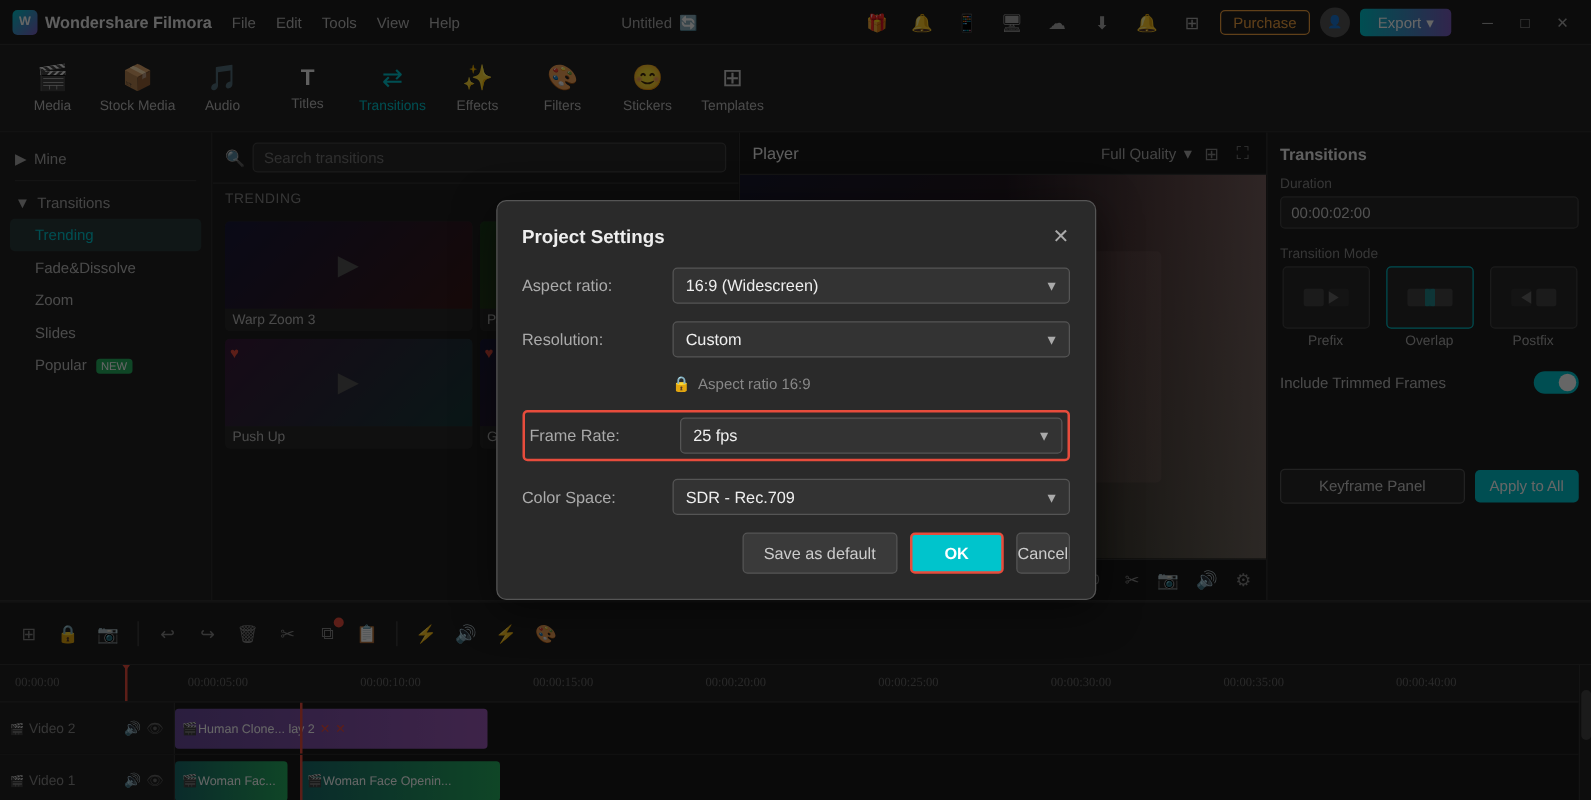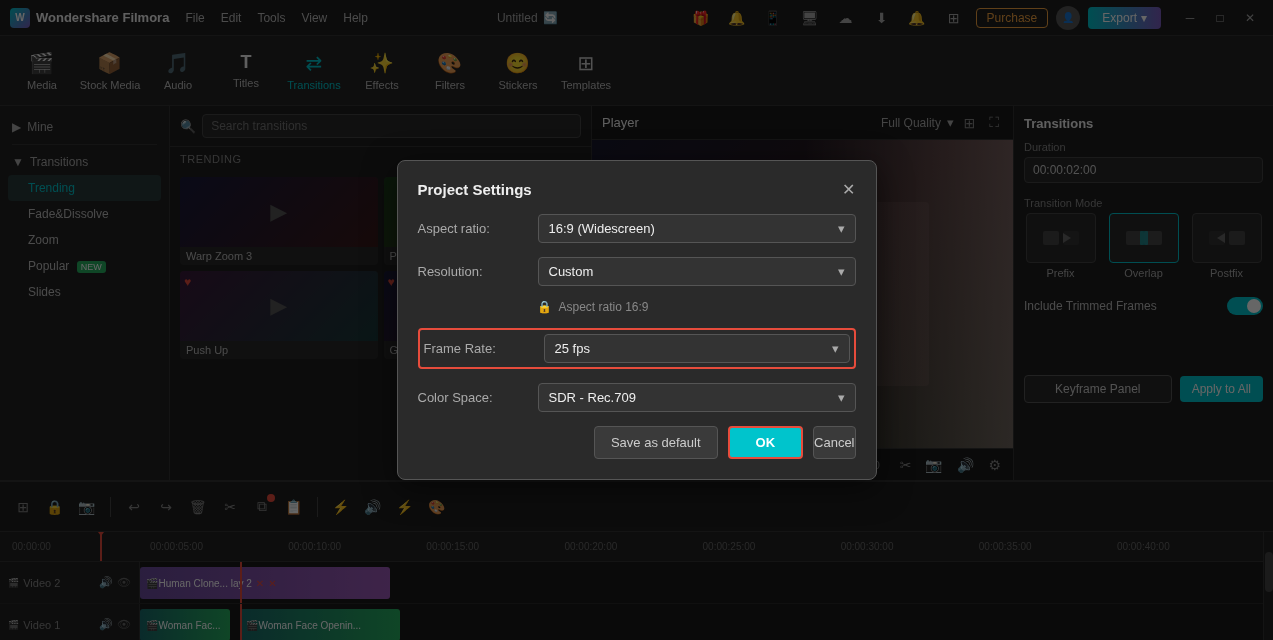--- a/index.html
+++ b/index.html
@@ -73,21 +73,21 @@
     
     #bottom-toolbar { height: 50px; background: #1e1e1e; border-top: 1px solid #333; display: flex; align-items: center; padding: 0 10px; gap: 6px; }
     .bottom-icon-btn { background: none; border: none; color: #888; cursor: pointer; font-size: 14px; width: 26px; height: 26px; display: flex; align-items: center; justify-content: center; border-radius: 3px; }
     .separator { width: 1px; height: 20px; background: #444; margin: 0 4px; }
     .red-dot { width: 8px; height: 8px; background: #e74c3c; border-radius: 50%; position: absolute; top: 0; right: 0; }
     .relative { position: relative; }
 
     
     #timeline-area { height: 160px; background: #1a1a1a; border-top: 1px solid #333; display: flex; overflow: hidden; }
     #timeline-tracks { flex: 1; overflow: hidden; }
-    #timeline-header { height: 30px; background: #222; display: flex; align-items: center; padding: 0 10px; border-bottom: 1px solid #333; overflow: hidden; position: relative; }
+    #timeline-header { height: 30px; background: #222; display: flex; align-items: center; padding: 0 10px; border-bottom: 1px solid #333; overflow: hidden; position: relative; font-family: Liberation Serif, serif; }
     .time-markers { display: flex; width: 100%; font-size: 10px; color: #666; }
     .time-mark { flex: 1; text-align: left; padding-left: 2px; }
     .track { height: 42px; display: flex; align-items: center; border-bottom: 1px solid #2a2a2a; }
     .track-label { width: 140px; min-width: 140px; display: flex; align-items: center; justify-content: space-between; padding: 0 8px; font-size: 11px; color: #888; background: #222; height: 100%; border-right: 1px solid #333; }
     .track-content { flex: 1; height: 100%; position: relative; overflow: hidden; }
     .timeline-clip { position: absolute; height: 32px; top: 5px; border-radius: 3px; display: flex; align-items: center; padding: 0 6px; font-size: 10px; color: #fff; overflow: hidden; white-space: nowrap; text-overflow: ellipsis; }
     .clip-purple { background: linear-gradient(90deg, #6a4c9c, #9b59b6); }
     .clip-teal { background: linear-gradient(90deg, #1a6b6b, #27ae60); }
     .playhead { position: absolute; top: 0; bottom: 0; width: 2px; background: #e74c3c; z-index: 10; left: 100px; }
     .playhead-triangle { position: absolute; top: -4px; left: -5px; width: 0; height: 0; border-left: 6px solid transparent; border-right: 6px solid transparent; border-top: 8px solid #e74c3c; }
@@ -213,25 +213,25 @@
     </div>
     <div class="sidebar-divider"></div>
     <div class="sidebar-section">
       <div class="sidebar-header">
         <span>▼</span>
         <span>Transitions</span>
       </div>
       <div class="sidebar-item active">Trending</div>
       <div class="sidebar-item">Fade&amp;Dissolve</div>
       <div class="sidebar-item">Zoom</div>
+      <div class="sidebar-item">Slides</div>
       <div class="sidebar-item">
         <span>Popular</span>
         <span class="new-badge">NEW</span>
       </div>
-      <div class="sidebar-item">Slides</div>
     </div>
   </div>
 
   <div id="content" style="width:200px; min-width:200px;">
     <div id="search-bar">
       <span>🔍</span>
       <input type="text" placeholder="Search transitions" style="">
     </div>
     <div class="section-label">TRENDING</div>
     <div class="transitions-grid">

